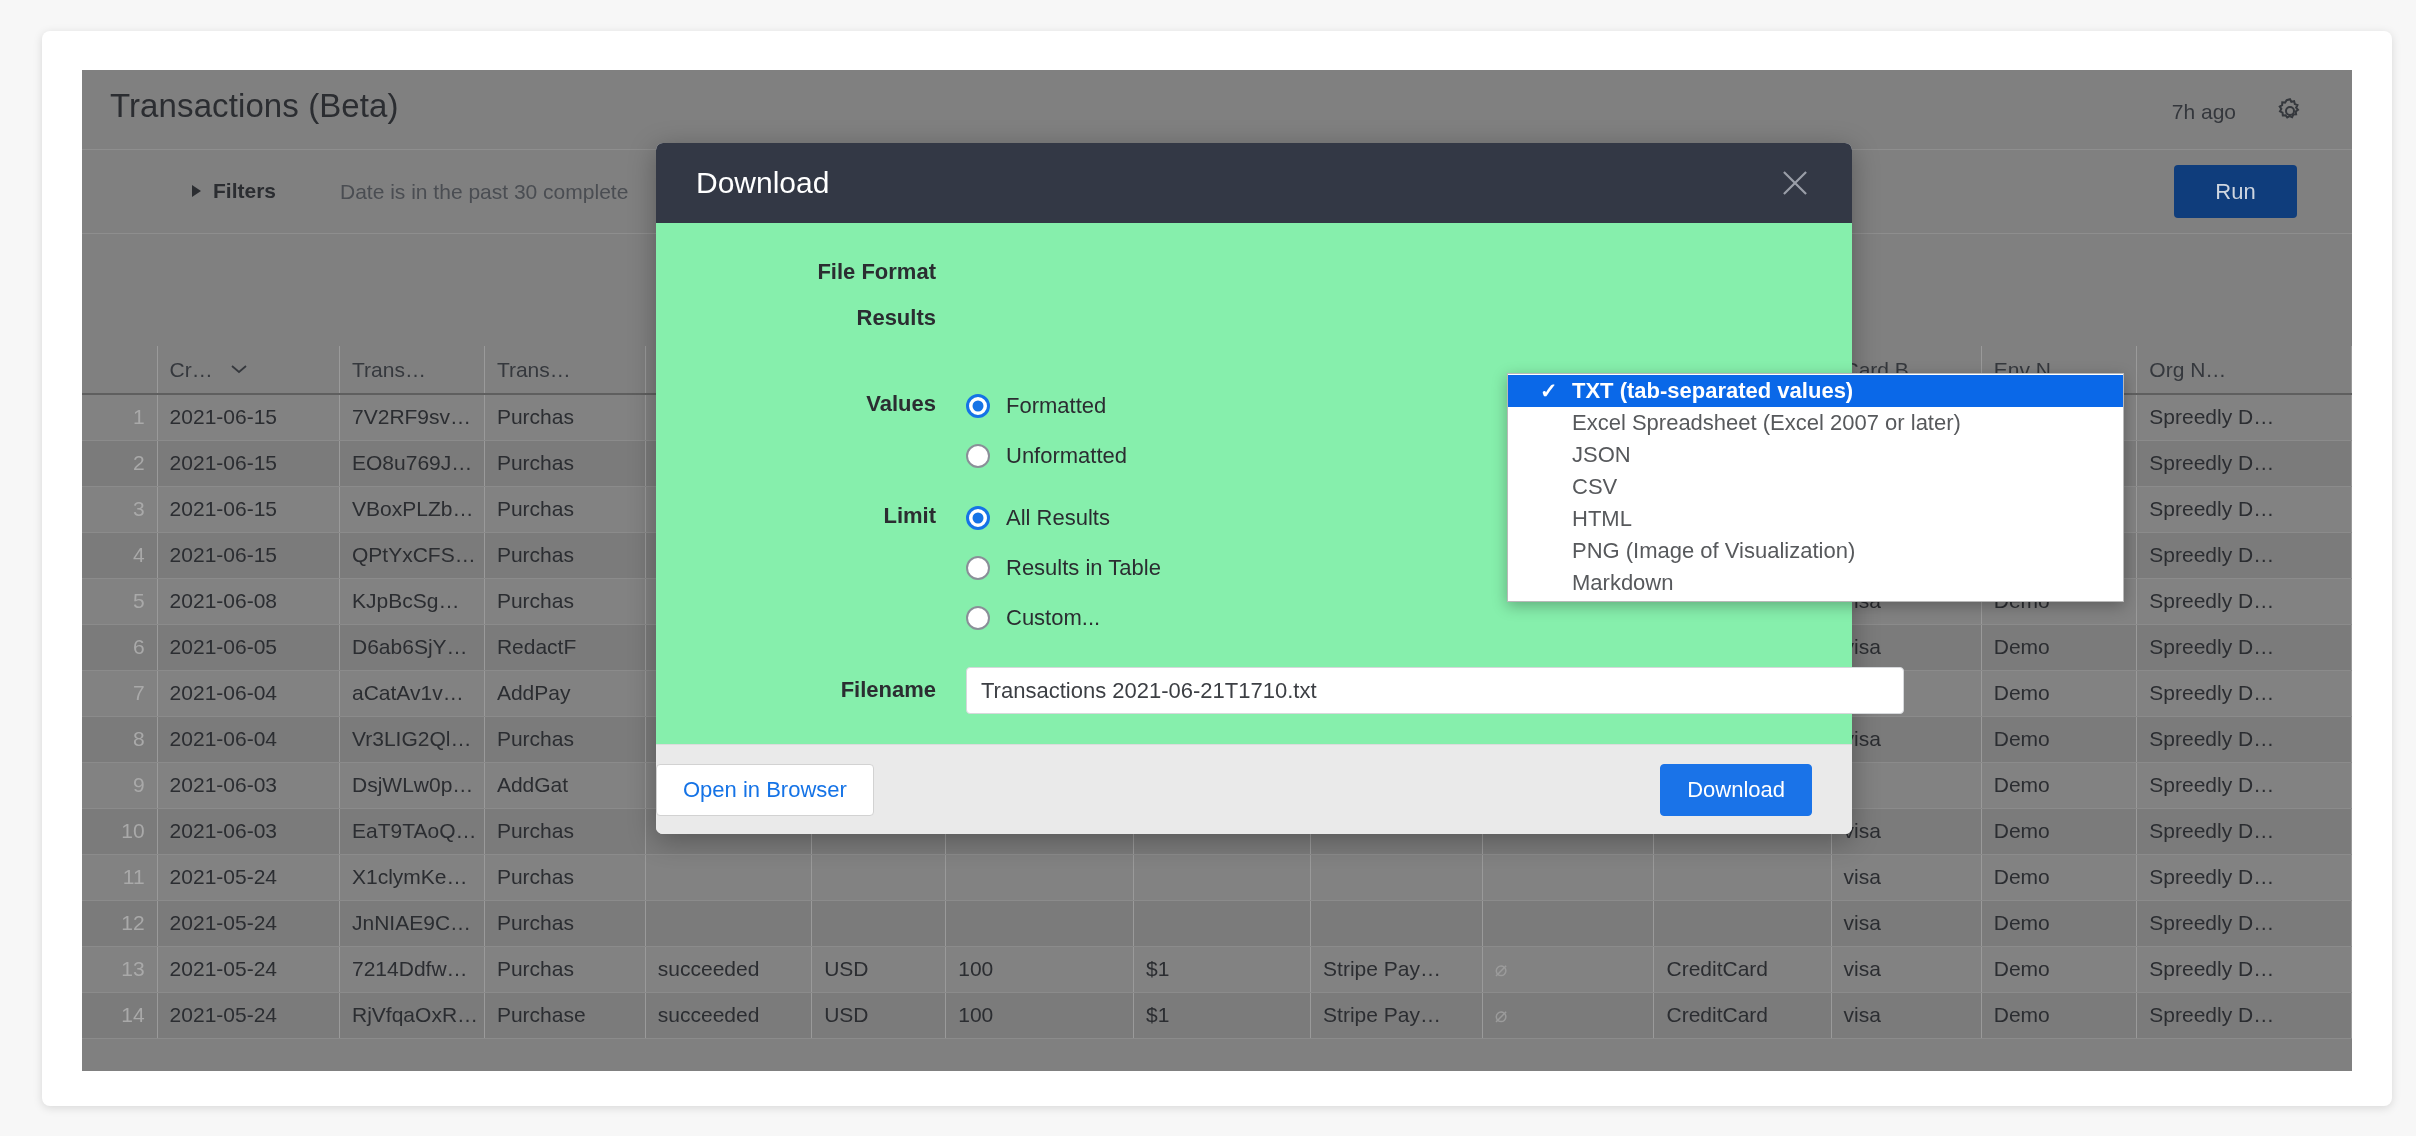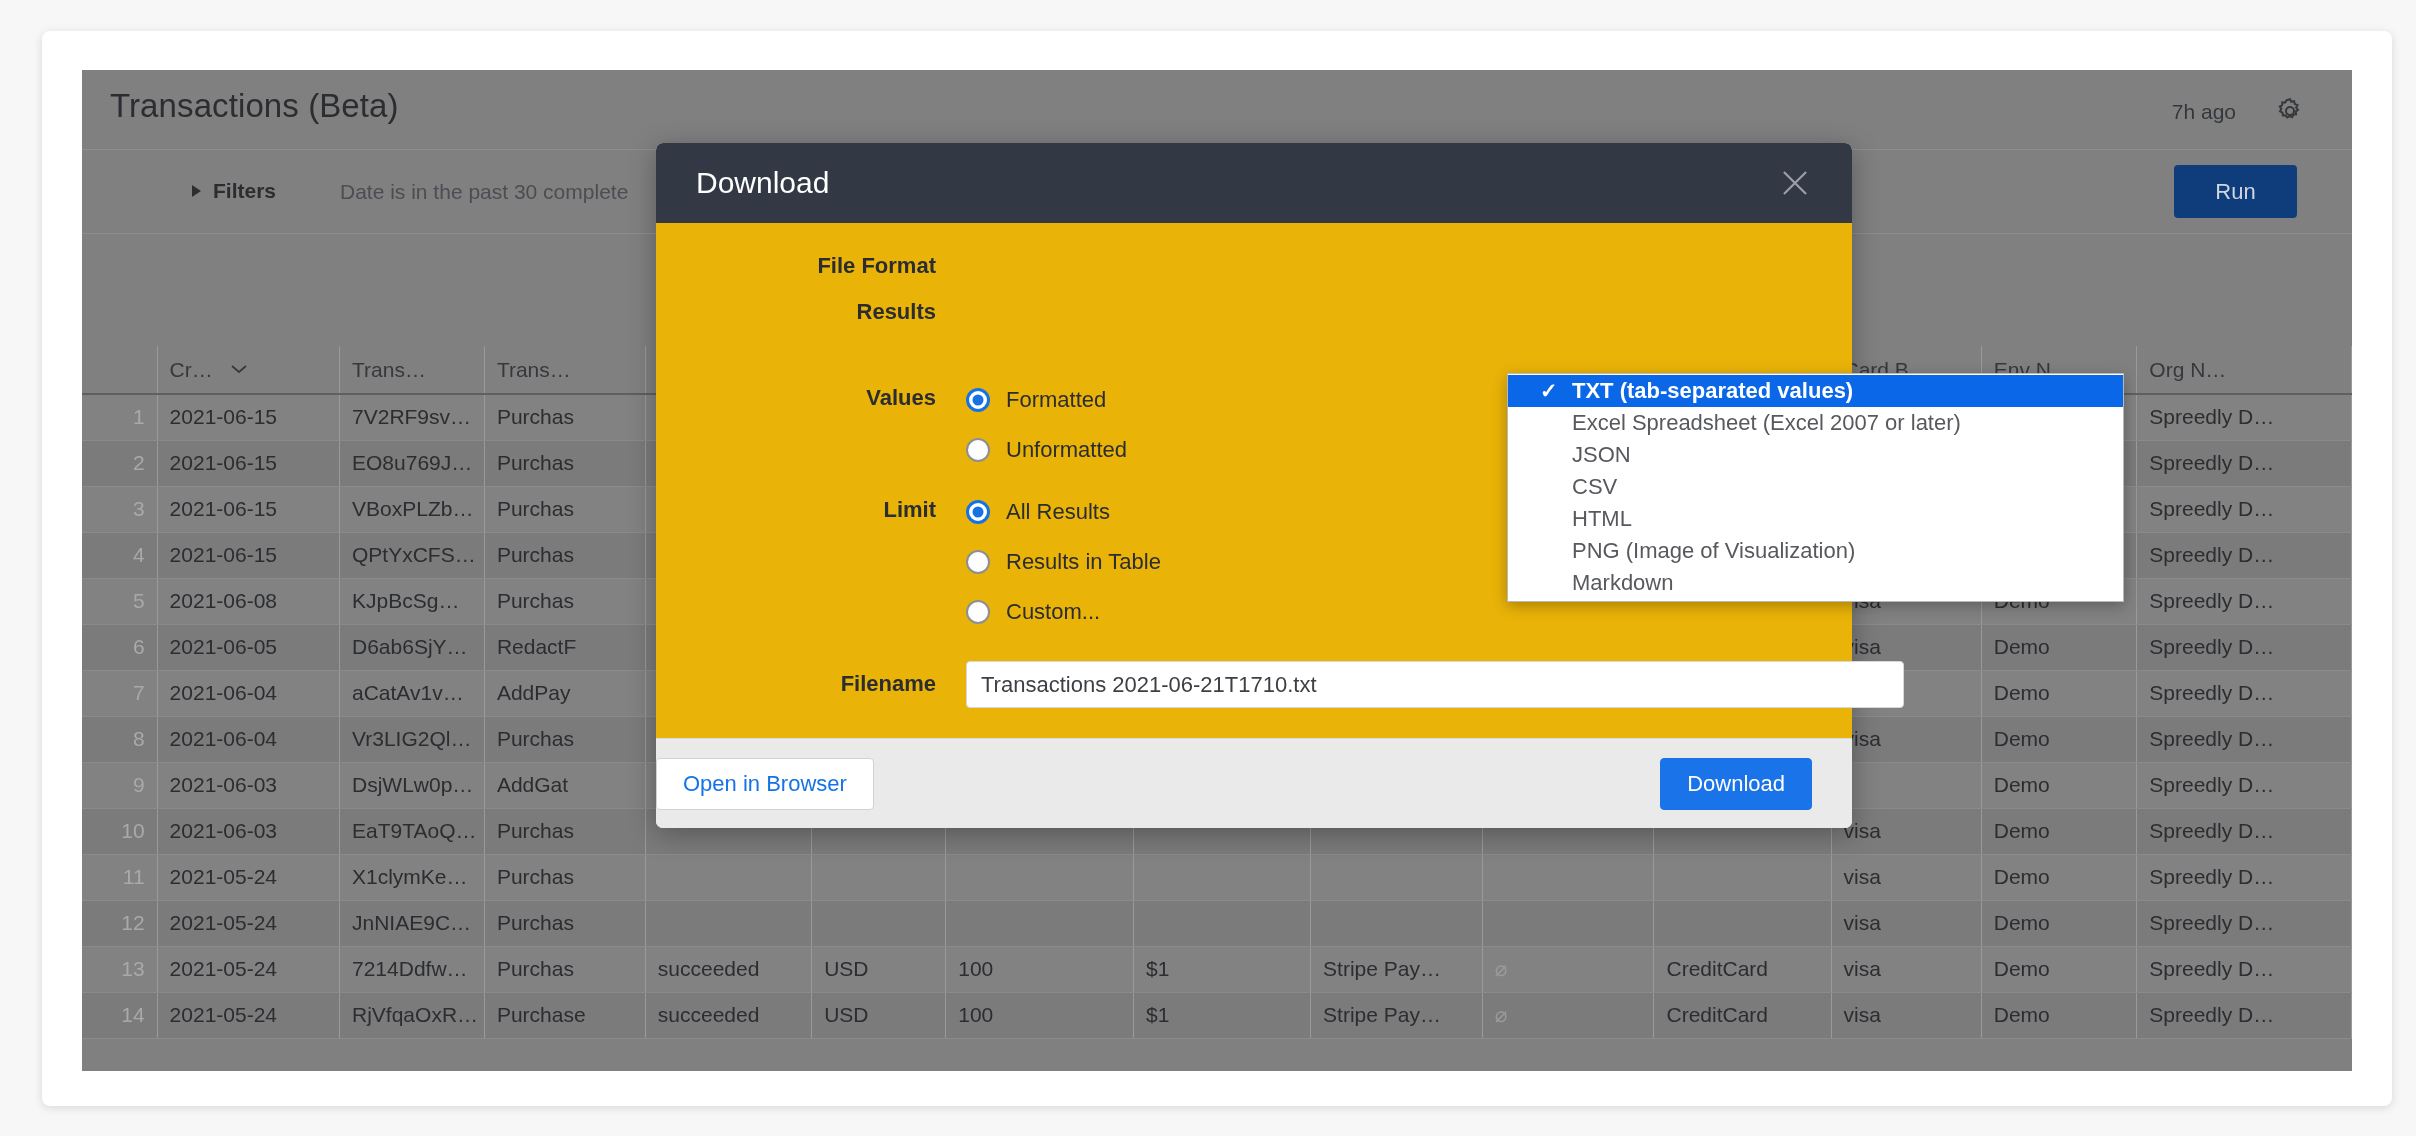--- a/index.html
+++ b/index.html
@@ -177,22 +177,22 @@
     font-size: 30px;
     color: #ffffff;
   }
   #modal-close {
     position: absolute;
     right: 38px; top: 21px;
     width: 38px; height: 38px;
     cursor: pointer;
   }
   #modal-body {
-    background: #eab308;
-    padding: 20px 0 30px 0;
+    background: #86efac;
+    padding: 26px 0 30px 0;
     position: relative;
   }
 
   .form-row {
     display: flex;
     align-items: flex-start;
     margin-bottom: 0;
   }
   .form-label {
     width: 310px;

